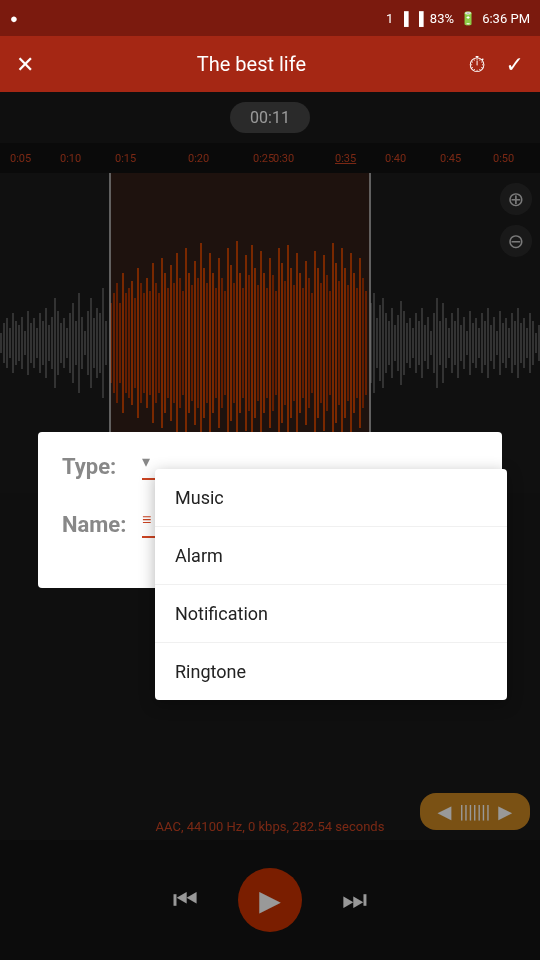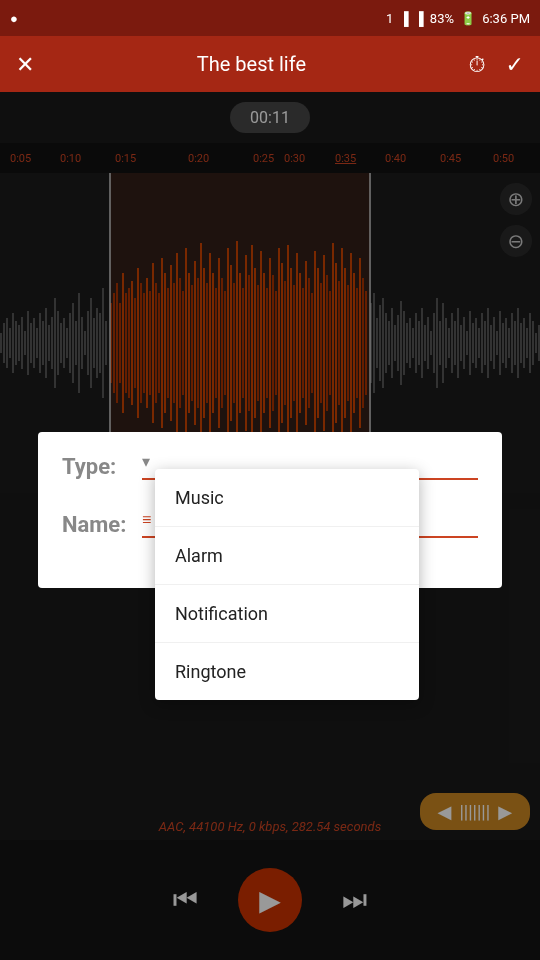--- a/index.html
+++ b/index.html
@@ -162,21 +162,20 @@
 
     
     .info-bar {
       position: absolute;
       bottom: 120px;
       width: 100%;
       text-align: center;
       color: #cc4422;
       font-size: 13px;
       padding: 6px 0;
-      font-style: italic;
     }
 
     
     .scroll-handle {
       position: absolute;
       bottom: 130px;
       right: 10px;
       background: #cc8822;
       border-radius: 16px;
       padding: 8px 18px;
@@ -239,21 +238,21 @@
       border-bottom: 2px solid #cc4422;
       padding-bottom: 4px;
       min-height: 28px;
     }
 
     
     .dropdown {
       position: absolute;
       top: 377px;
       left: 155px;
-      width: 264px;
+      width: 352px;
       background: white;
       border-radius: 4px;
       z-index: 40;
       box-shadow: 0 4px 16px rgba(0,0,0,0.3);
       overflow: hidden;
     }
     .dropdown-item {
       padding: 18px 20px;
       font-size: 18px;
       color: #222;
@@ -307,21 +306,21 @@
   <div class="timestamps">
     <div class="timestamp-pill">00:11</div>
   </div>
 
   <div class="time-bar">
     <span class="time-marker" style="left:10px;">0:05</span>
     <span class="time-marker" style="left:60px;">0:10</span>
     <span class="time-marker" style="left:115px;">0:15</span>
     <span class="time-marker" style="left:188px;">0:20</span>
     <span class="time-marker" style="left:233px;padding-left:20px;">0:25</span>
-    <span class="time-marker" style="left:284px;">0:30</span>
+    <span class="time-marker" style="left:273px;">0:30</span>
     <span class="time-marker" style="left:335px;text-decoration:underline;">0:35</span>
     <span class="time-marker" style="left:385px;">0:40</span>
     <span class="time-marker" style="left:440px;">0:45</span>
     <span class="time-marker" style="left:493px;">0:50</span>
   </div>
 
   <div class="waveform-area">
 
     <div class="playback-handle">
       <span>◀</span>

